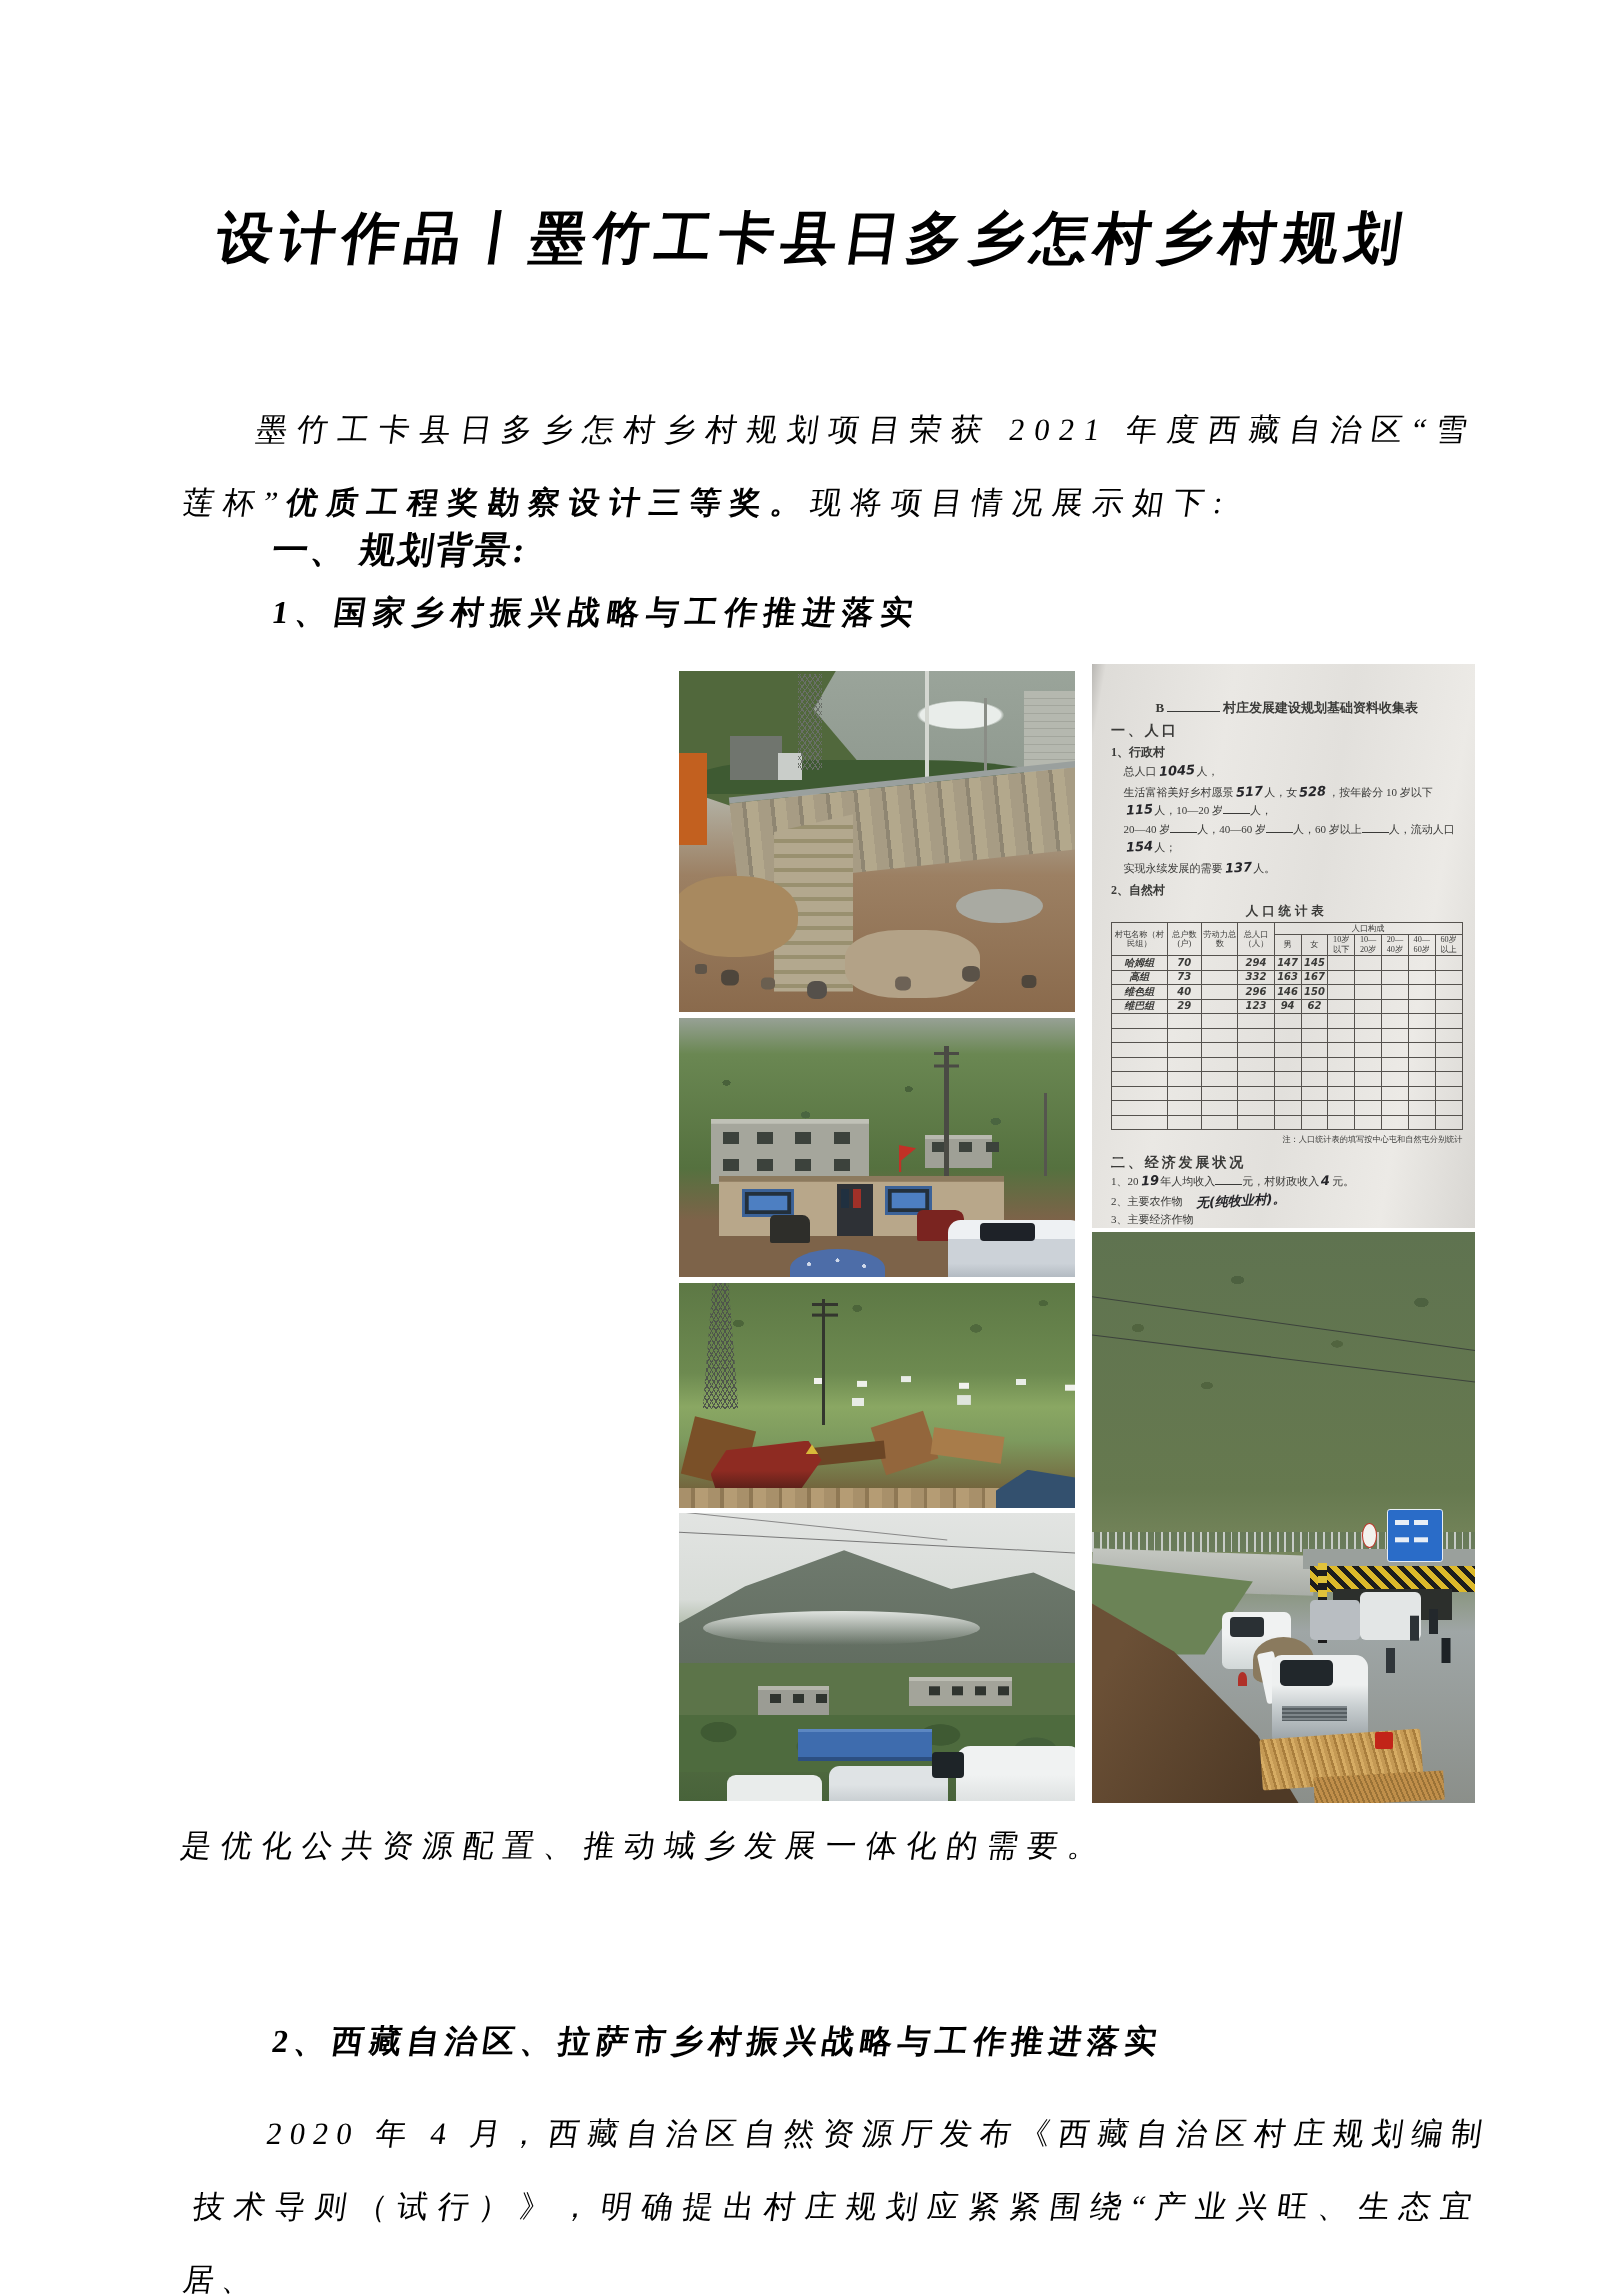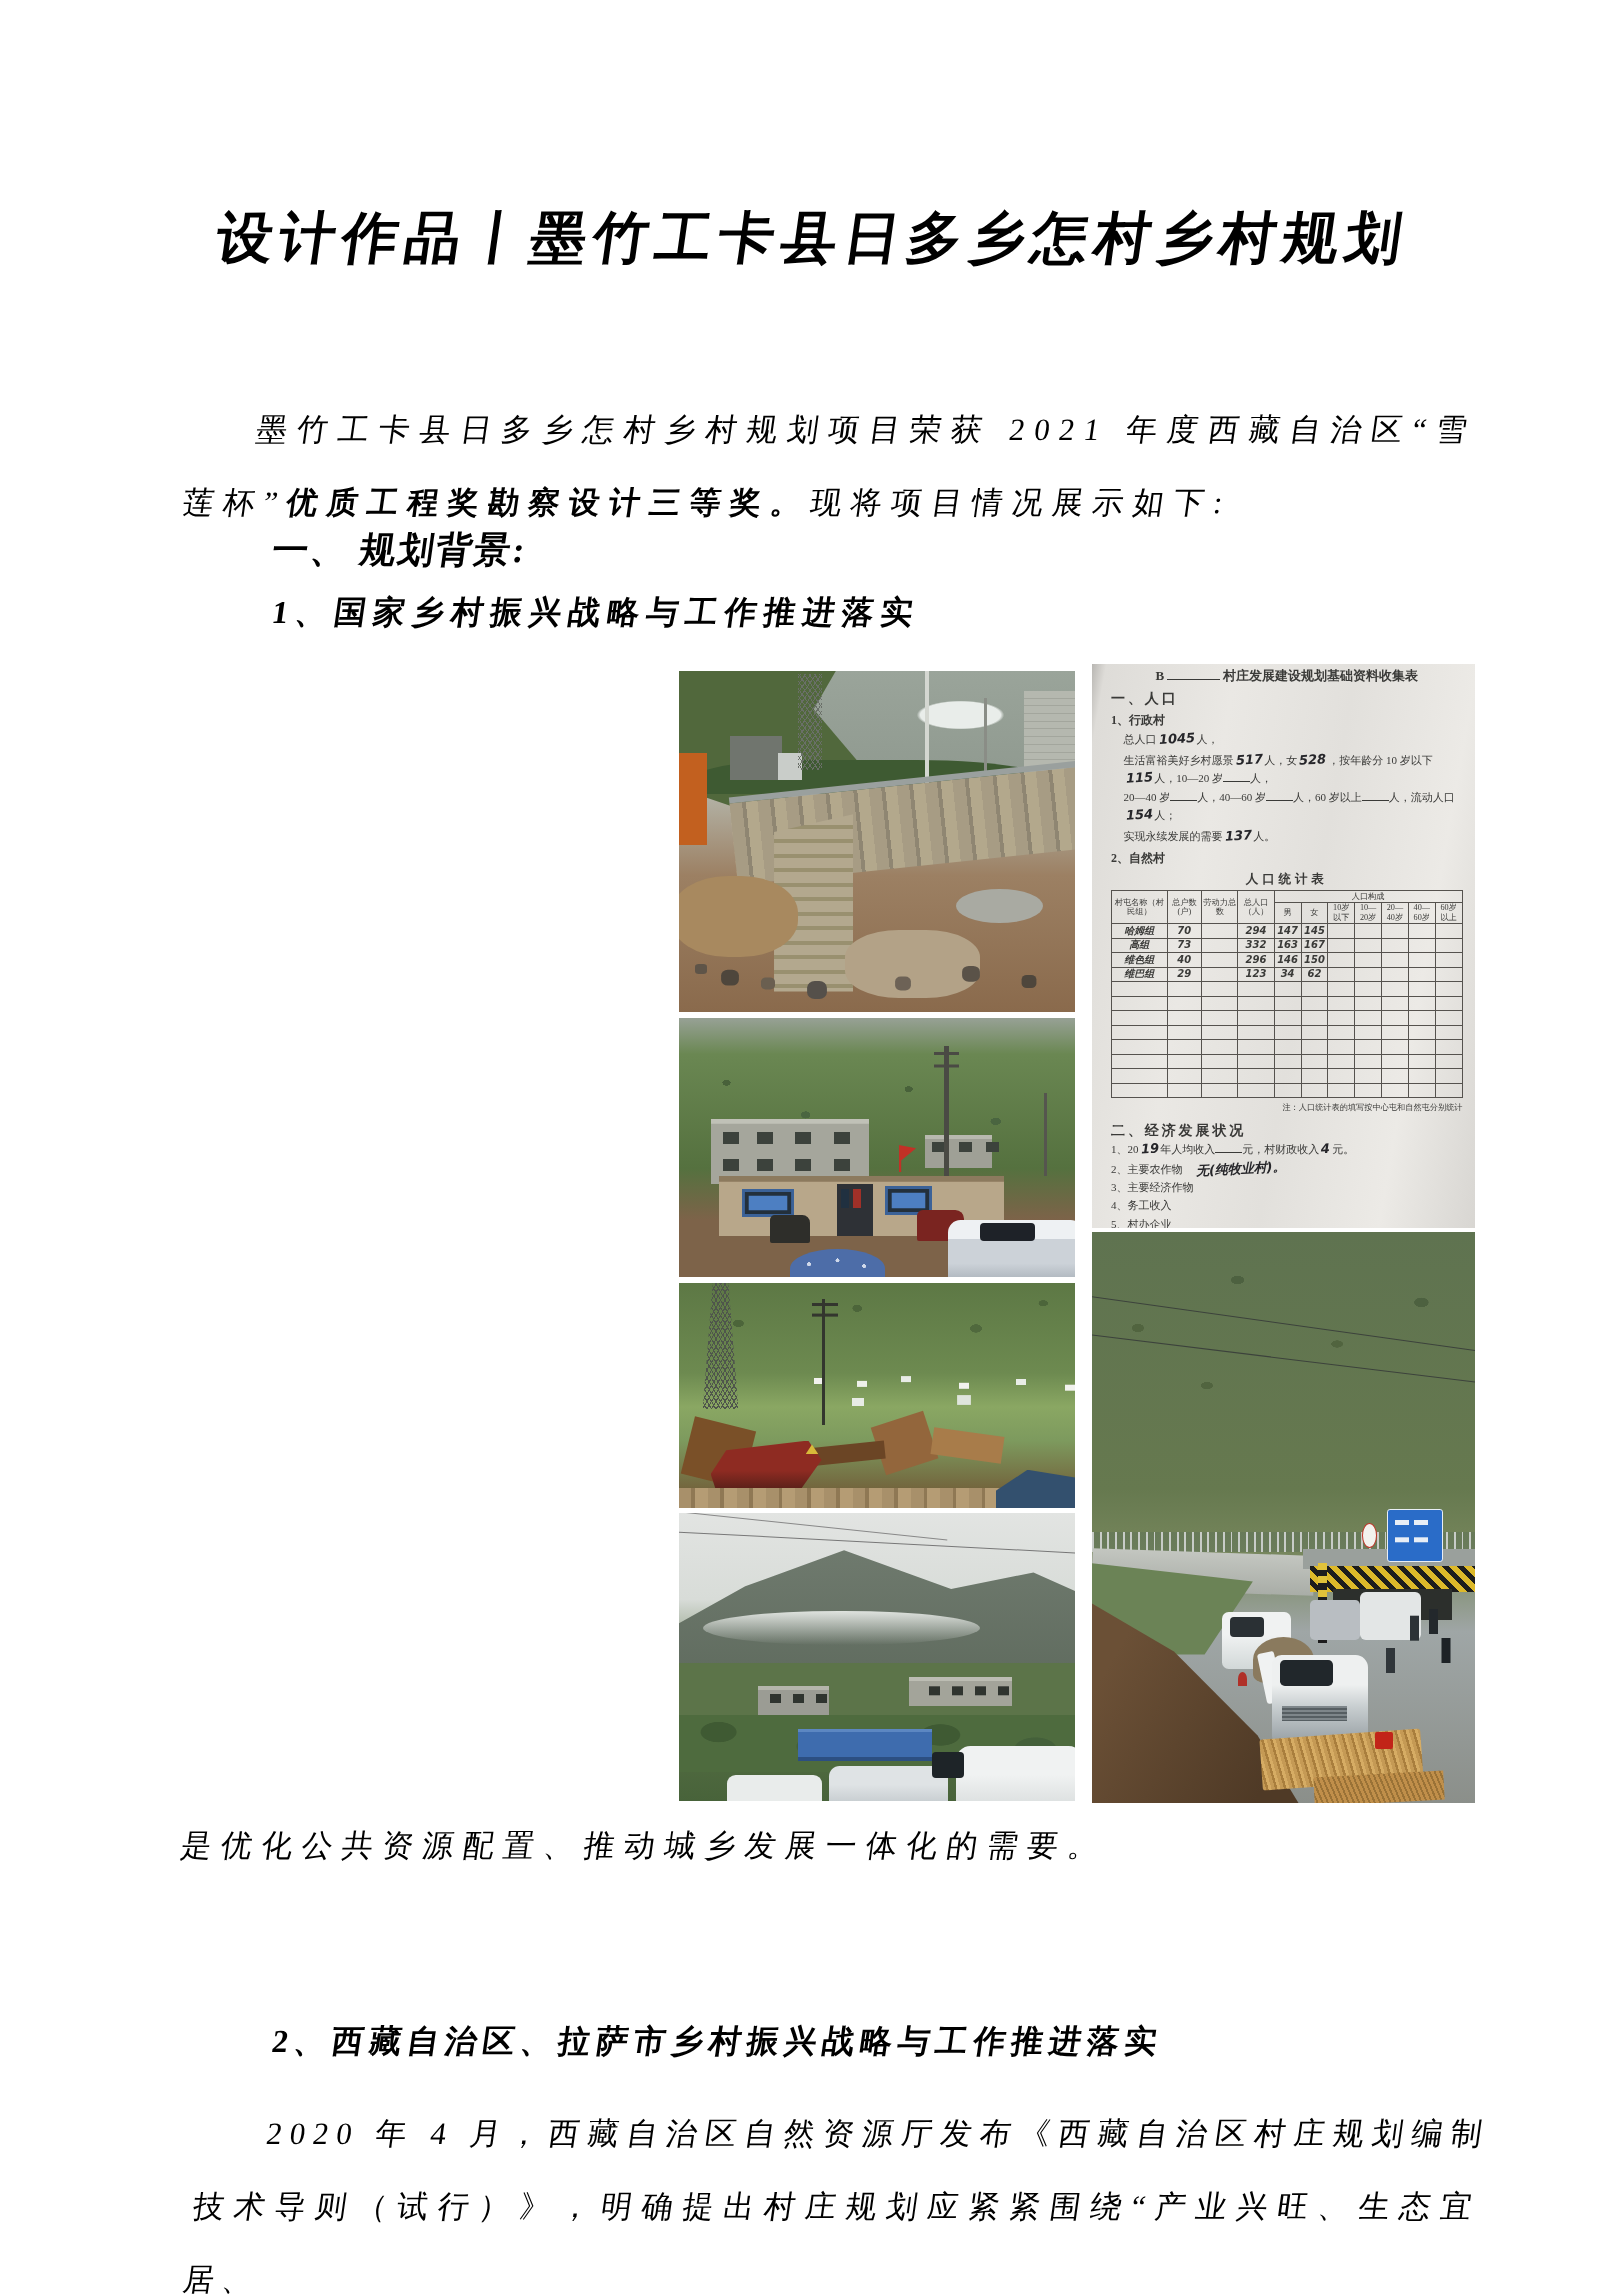--- a/index.html
+++ b/index.html
@@ -137,21 +137,21 @@
   .p4 .car2{left:38%;bottom:-4%;width:30%;height:16%;background:linear-gradient(#dfe3e5 0 40%,#b9c0c4 100%);border-radius:10.6px 10.6px 0 0;}
   .p4 .car3{left:12%;bottom:-4%;width:24%;height:13%;background:#e9eceb;border-radius:8.7px 8.7px 0 0;}
   .p4 .shield{left:64%;bottom:8%;width:8%;height:9%;background:#1e2428;border-radius:3.9px;}
   .p4 .person{left:56%;bottom:6%;width:7.7px;height:16.4px;background:#7a2420;}
 
   
   .p5{left:1092px;top:664px;width:383px;height:564px;color:#3a3a38;
       background:linear-gradient(100deg,#b9b7b3 0%,#dedcd8 3%,#eae8e4 30%,#e2e0dc 55%,#eceae6 80%,#d8d6d2 100%);
       font-size:11.6px;line-height:16.4px;}
   .p5 .inner{position:absolute;left:19px;right:12.5px;top:3.9px;}
-  .f-title{font-size:13px;font-weight:bold;text-align:center;white-space:nowrap;}
+  .f-title{font-size:13px;font-weight:bold;text-align:center;white-space:nowrap;margin-top:32px;}
   .f-title .blankB{display:inline-block;width:53px;border-bottom:1px solid #3a3a38;height:9.6px;margin:0 2.9px;}
   .f-h1{font-size:14px;font-weight:bold;margin-top:6.7px;letter-spacing:2.9px;}
   .f-h2{font-size:12px;font-weight:bold;margin-top:4.8px;}
   .f-p{margin:1.9px 0 0 12.5px;font-size:11px;line-height:17.3px;}
   .bl{display:inline-block;width:27px;border-bottom:1px solid #3a3a38;height:8.7px;}
   .hw{font-family:"DejaVu Sans", cursive;font-style:italic;font-weight:700;display:inline-block;
       transform:rotate(-3deg);font-size:1.18em;color:#26262a;padding:0 1.9px;}
   .t-title{text-align:center;font-size:12.5px;font-weight:bold;letter-spacing:3.9px;margin-top:4.8px;}
   table.scan{border-collapse:collapse;width:100%;margin-top:2.9px;table-layout:fixed;}
   table.scan th,table.scan td{border:1px solid #55524e;font-weight:normal;font-size:8.2px;
@@ -361,21 +361,21 @@
               <td></td>
               <td></td>
               <td></td>
               <td></td>
             </tr>
             <tr>
               <td>维巴组</td>
               <td>29</td>
               <td></td>
               <td>123</td>
-              <td>34</td>
+              <td>94</td>
               <td>62</td>
               <td></td>
               <td></td>
               <td></td>
               <td></td>
               <td></td>
             </tr>
             <tr>
               <td></td>
               <td></td>

